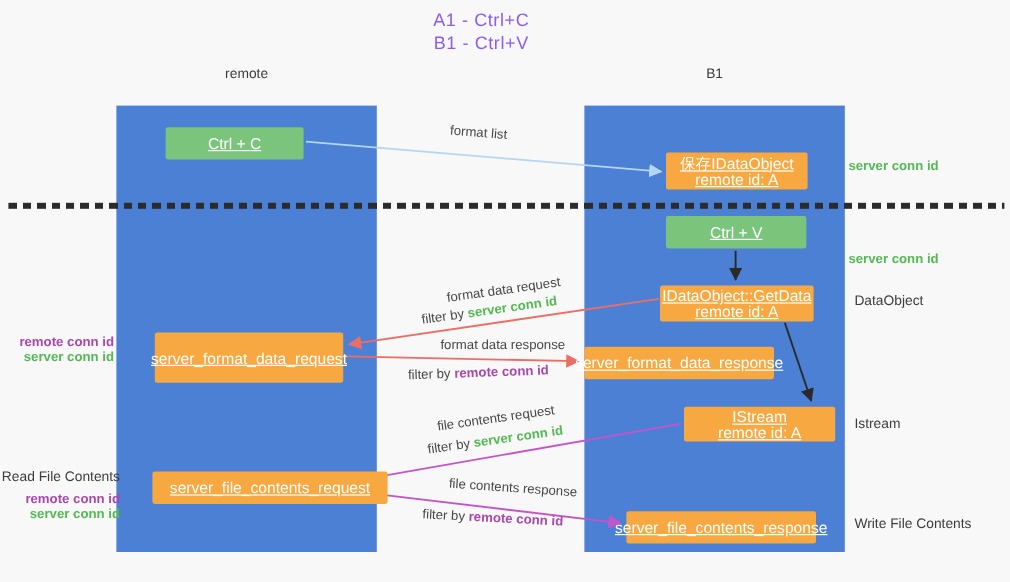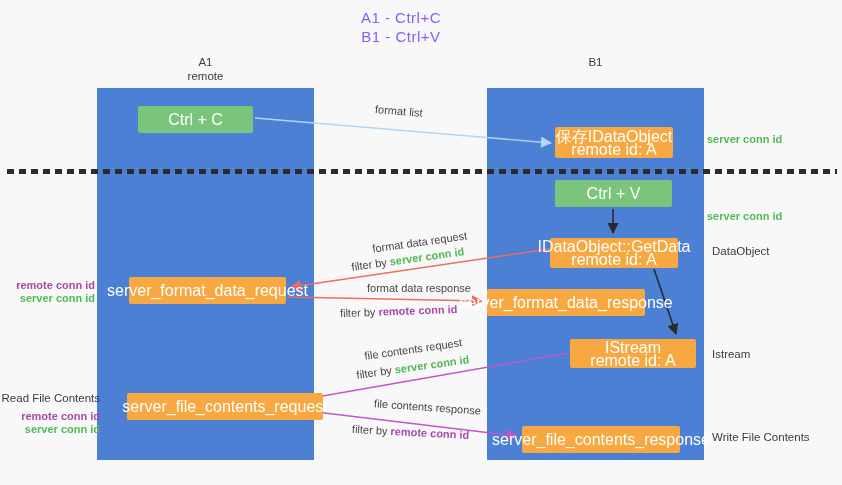--- a/index.html
+++ b/index.html
@@ -19,21 +19,21 @@
   }
   .column{
     position:absolute;top:88px;width:217px;height:372px;background:#4b80d5;
   }
   .dotted-divider{
     position:absolute;left:7px;right:5px;top:169px;height:5px;
     background:repeating-linear-gradient(to right,#2b2b2b 0 7px,rgba(0,0,0,0) 7px 12px);
   }
   .node{
     position:absolute;display:flex;flex-direction:column;align-items:center;justify-content:center;
-    color:#fff;font-size:16px;line-height:13px;text-align:center;border-radius:2px;
+    color:#fff;font-size:13px;line-height:13px;text-align:center;border-radius:2px;text-decoration:underline;
   }
   .node.green{background:#7ac47c;}
   .node.orange{background:#f8a840;}
   .side-label{position:absolute;font-size:11.5px;color:#3c3c3c;white-space:nowrap;}
   .side-label.bold-green{color:#53b953;font-weight:bold;font-size:11px;}
   .left-group{position:absolute;text-align:right;font-size:11px;font-weight:bold;line-height:13px;white-space:nowrap;}
   .left-group .dark{color:#3c3c3c;font-weight:normal;font-size:11.5px;line-height:14px;margin-bottom:5px;}
   .purple{color:#a948ab;font-weight:bold;}
   .green-t{color:#53b953;font-weight:bold;}
   .flow-label{position:absolute;font-size:11px;color:#474747;white-space:nowrap;}
@@ -43,21 +43,20 @@
 <body>
 
 <div class="stage">
 
   <div class="title">
     <div>A1 - Ctrl+C</div>
     <div>B1 - Ctrl+V</div>
   </div>
 
   <div class="col-header" style="left:97px;">
-    <div>A1</div>
     <div>remote</div>
   </div>
   <div class="col-header" style="left:487px;">
     <div>B1</div>
   </div>
 
   <div class="column" style="left:97px;"></div>
   <div class="column" style="left:487px;"></div>
 
   <div class="dotted-divider"></div>
@@ -97,21 +96,21 @@
 
   <div class="node green" style="left:555px;top:180px;width:117px;height:27px;">
     <span>Ctrl + V</span>
   </div>
 
   <div class="node orange" style="left:550px;top:238px;width:128px;height:30px;">
     <span>IDataObject::GetData</span>
     <span>remote id: A</span>
   </div>
 
-  <div class="node orange" style="left:129px;top:277px;width:157px;height:27px;">
+  <div class="node orange" style="left:129px;top:277px;width:157px;height:42px;">
     <span>server_format_data_request</span>
   </div>
 
   <div class="node orange" style="left:487px;top:289px;width:158px;height:27px;">
     <span>server_format_data_response</span>
   </div>
 
   <div class="node orange" style="left:570px;top:339px;width:126px;height:29px;">
     <span>IStream</span>
     <span>remote id: A</span>

